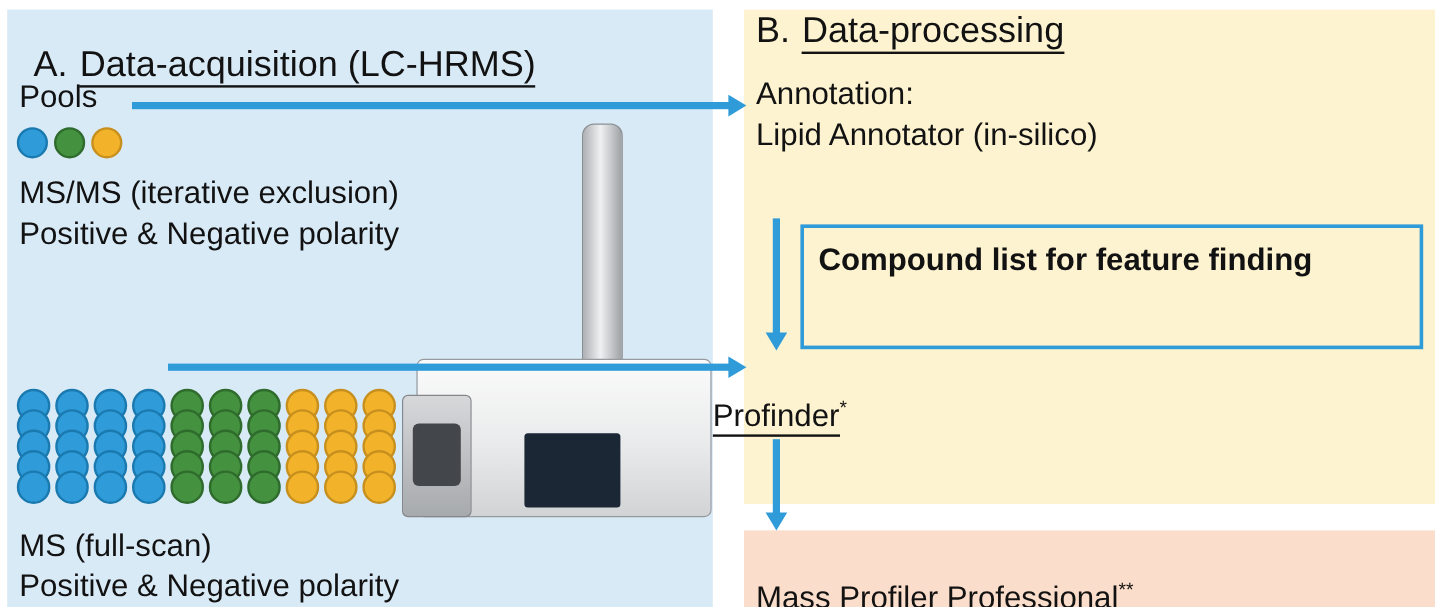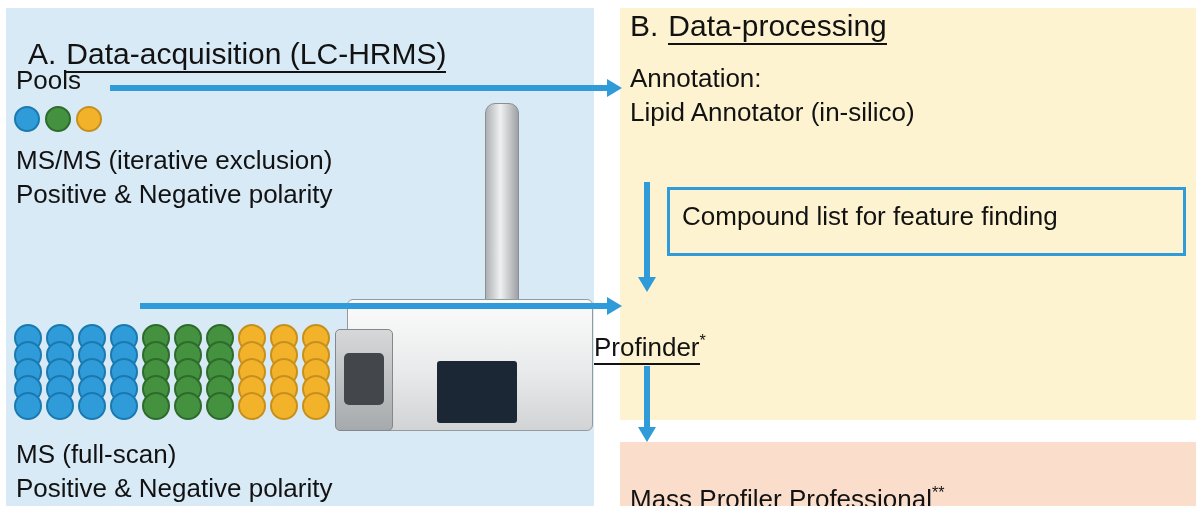--- a/index.html
+++ b/index.html
@@ -162,21 +162,21 @@
     <div class="inst-inlet"></div>
     <div class="inst-window"></div>
   </div>
 
   <div class="abs t-title" style="left:630px; top:8px;"><span class="tp">B.</span><span class="u">Data-processing</span></div>
 
   <div class="abs t-body" style="left:630px; top:62px;">Annotation:</div>
   <div class="abs t-body" style="left:630px; top:96px;">Lipid Annotator (in-silico)</div>
 
   <div class="v-arrow" style="left:638px; top:182px; height:110px;"></div>
-  <div class="abs compound-box" style="left:667px; top:187px; width:519px; height:69px;">
+  <div class="abs compound-box" style="left:667px; top:187px; width:519px; height:104px;font-weight:bold;">
     <div class="t-body">Compound list for feature finding</div>
   </div>
 
   <div class="abs t-body" style="left:594px; top:324px;"><span class="u">Profinder</span><sup>*</sup></div>
 
   <div class="v-arrow" style="left:638px; top:366px; height:76px;"></div>
 
   <div class="abs t-body" style="left:630px; top:476px;"><span class="u">Mass Profiler Professional</span><sup>**</sup></div>
 
 </div>

